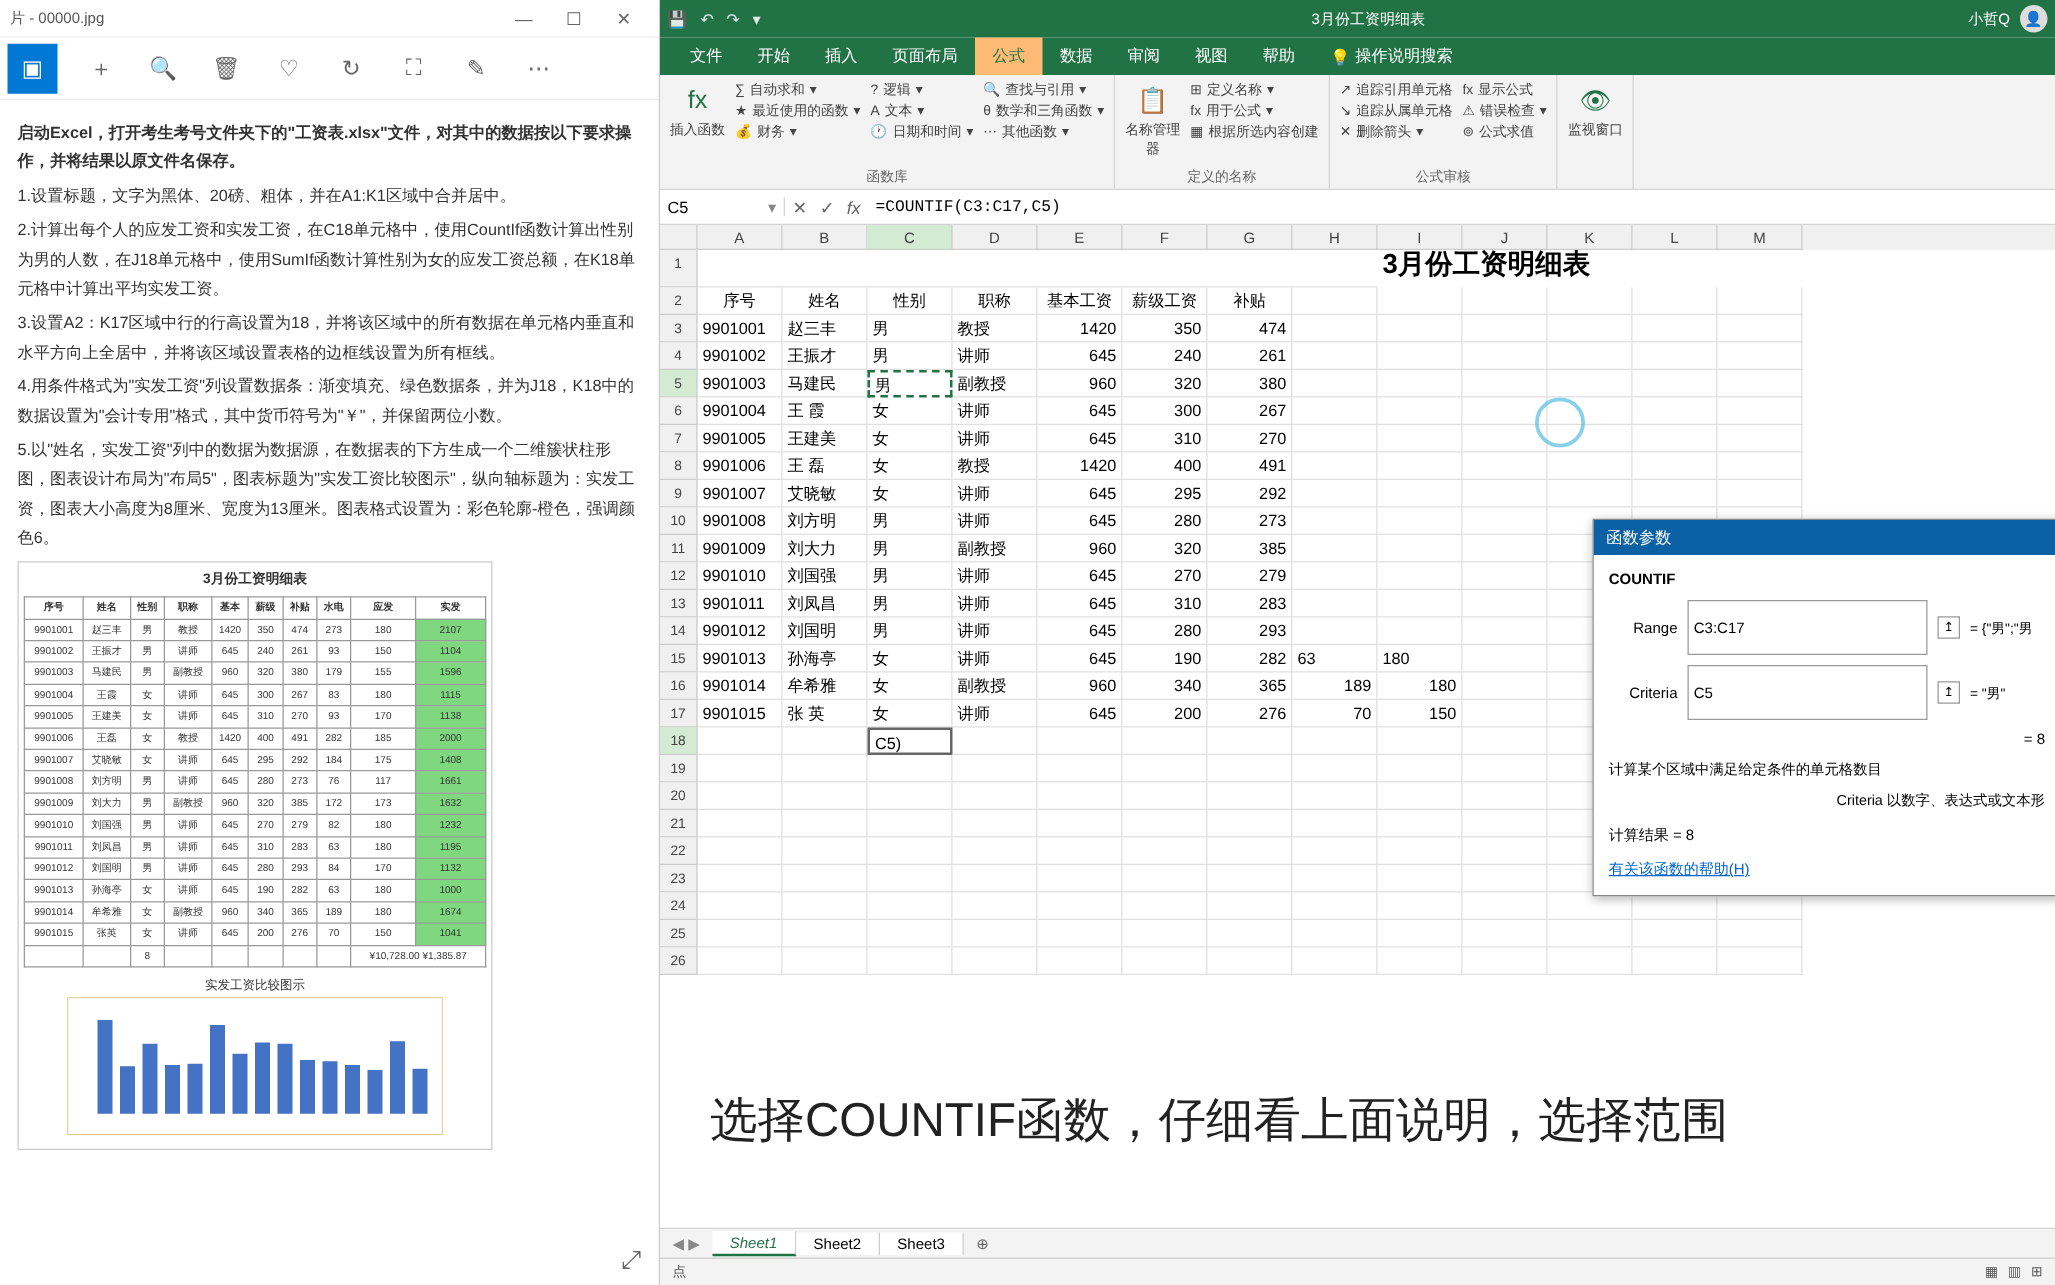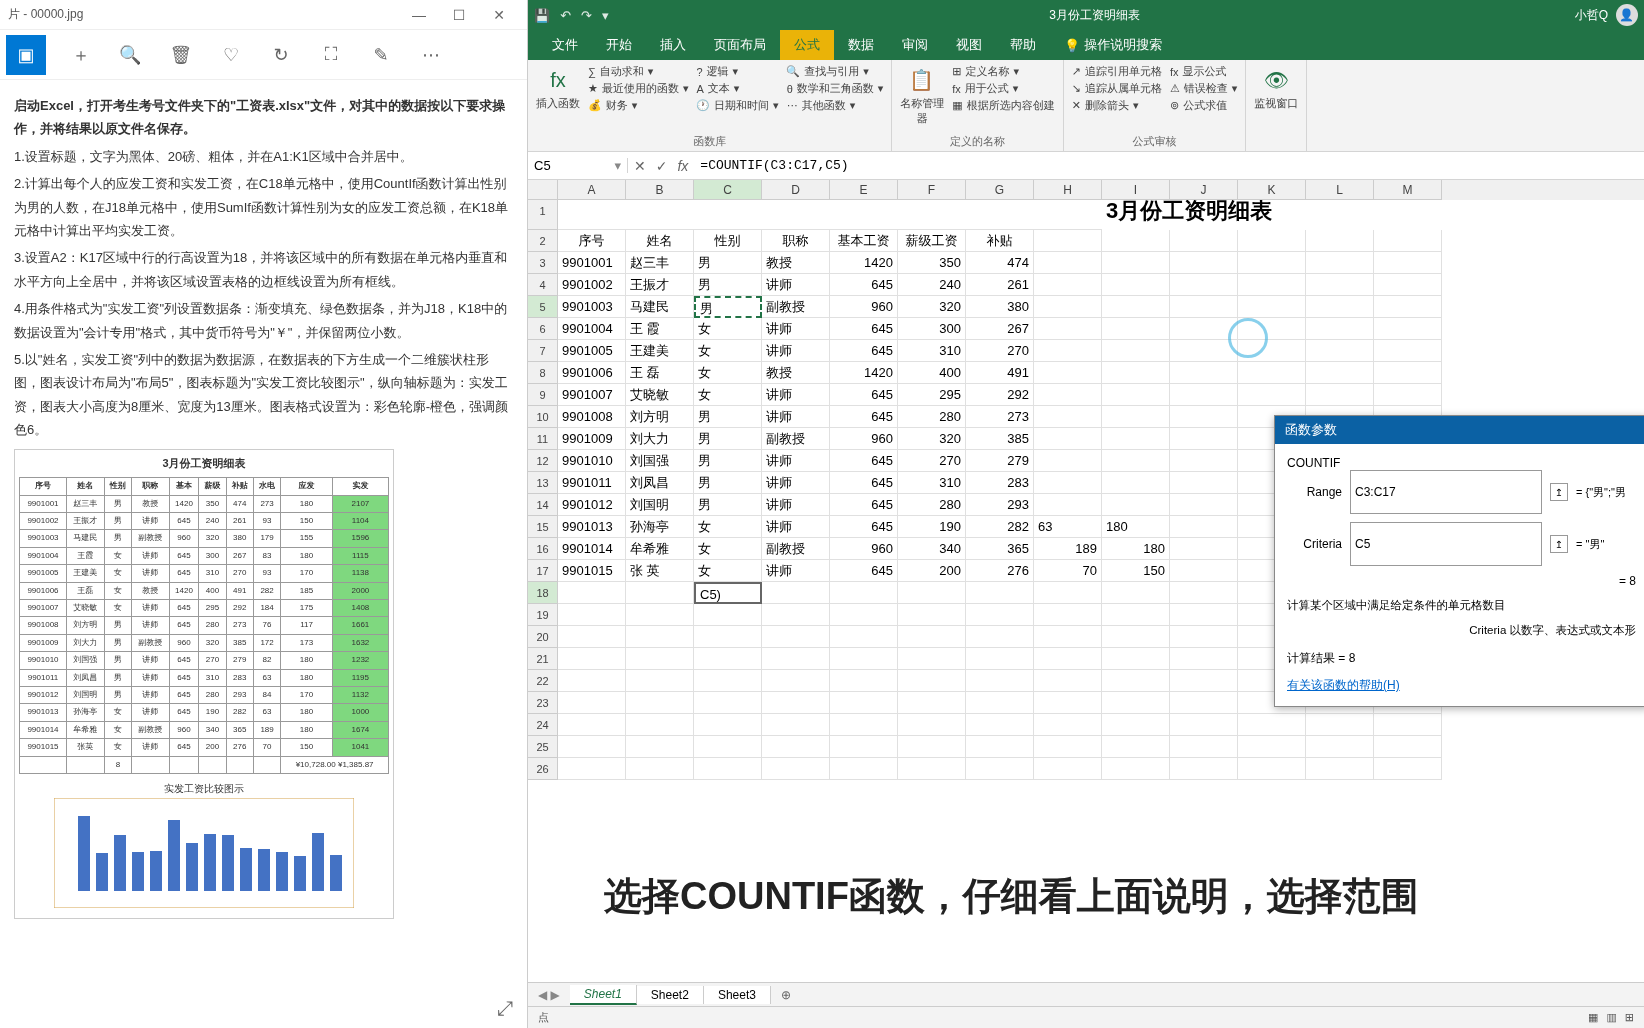--- a/index.html
+++ b/index.html
@@ -26,21 +26,21 @@
 
 .right-panel { flex: 1; height: 100%; display: flex; flex-direction: column; background: #fff; }
 .excel-titlebar { height: 30px; background: #217346; display: flex; align-items: center; color: #fff; font-size: 12px; }
 .excel-titlebar .qat { display: flex; padding: 0 6px; gap: 10px; }
 .excel-titlebar .qbtn { color: #fff; opacity: 0.85; font-size: 13px; }
 .excel-titlebar .center { flex: 1; text-align: center; }
 .excel-titlebar .right { display: flex; align-items: center; gap: 8px; padding-right: 6px; }
 .excel-titlebar .avatar { width: 22px; height: 22px; border-radius: 50%; background: #ddd; color: #555; display: flex; align-items: center; justify-content: center; font-size: 12px; }
 .ribbon-tabs { height: 30px; background: #217346; display: flex; align-items: center; padding: 0 10px; gap: 0; color: #fff; font-size: 13px; }
 .ribbon-tab { padding: 0 14px; height: 30px; display: flex; align-items: center; cursor: pointer; }
-.ribbon-tab.active { background: #eab308; color: #217346; }
+.ribbon-tab.active { background: #fdba74; color: #217346; }
 .ribbon-tab .bulb { margin-right: 4px; }
 .ribbon { height: 92px; background: #f3f3f3; border-bottom: 1px solid #d4d4d4; display: flex; font-size: 11px; color: #444; }
 .ribbon-group { border-right: 1px solid #d4d4d4; padding: 4px 8px 2px 8px; display: flex; flex-direction: column; justify-content: space-between; }
 .ribbon-group .label { text-align: center; font-size: 11px; color: #666; margin-top: 2px; }
 .rg-content { display: flex; gap: 8px; align-items: flex-start; flex: 1; }
 .rg-big { display: flex; flex-direction: column; align-items: center; width: 44px; font-size: 11px; text-align: center; }
 .rg-big .ico { width: 32px; height: 32px; display: flex; align-items: center; justify-content: center; font-size: 20px; color: #217346; }
 .rg-list { display: flex; flex-direction: column; gap: 2px; font-size: 11px; }
 .rg-list .item { display: flex; align-items: center; gap: 4px; white-space: nowrap; }
 
@@ -57,27 +57,27 @@
 .grid-row { display: flex; height: 22px; }
 .grid-row .rh { width: 30px; background: #f0f0f0; border-right: 1px solid #ccc; border-bottom: 1px solid #ccc; text-align: center; font-size: 11px; color: #444; line-height: 22px; }
 .grid-row .rh.active { background: #d3ead3; }
 .grid-row .cell { width: 68px; border-right: 1px solid #e0e0e0; border-bottom: 1px solid #e0e0e0; font-size: 13px; padding: 0 4px; line-height: 22px; overflow: hidden; white-space: nowrap; }
 .grid-row .cell.num { text-align: right; }
 .grid-row.header .cell { text-align: center; }
 .cell.active { border: 2px dashed #217346; }
 .cell.editing { border: 2px solid #666; }
 .cursor-mark { position: absolute; left: 700px; top: 138px; width: 40px; height: 40px; border: 3px solid #3ab0e0; border-radius: 50%; opacity: 0.6; pointer-events: none; }
 
-.overlay-text { position: absolute; bottom: 60px; left: 40px; font-size: 38px; font-weight: bold; color: #222; white-space: nowrap; margin-left: 36px; }
+.overlay-text { position: absolute; bottom: 60px; left: 40px; font-size: 38px; font-weight: normal; color: #222; white-space: nowrap; }
 
 
 .func-dialog { position: absolute; top: 235px; right: -5px; width: 375px; background: #fff; border: 1px solid #888; box-shadow: 0 2px 8px rgba(0,0,0,0.3); font-size: 12px; }
 .func-dialog .hdr { background: #0b61a4; color: #fff; padding: 5px 10px; font-size: 13px; }
 .func-dialog .body { padding: 12px; }
-.func-dialog .fname { font-weight: normal; }
+.func-dialog .fname { font-weight: bold; margin-bottom: 10px; }
 .func-dialog .argrow { display: flex; align-items: center; gap: 8px; margin-bottom: 8px; }
 .func-dialog .argrow .alabel { width: 55px; text-align: right; }
 .func-dialog .argrow input { flex: 1; border: 1px solid #999; padding: 14px 4px; font-size: 12px; }
 .func-dialog .argrow .picker { width: 18px; height: 18px; border: 1px solid #999; display: flex; align-items: center; justify-content: center; font-size: 10px; }
 .func-dialog .argrow .preview { width: 60px; font-size: 11px; white-space: nowrap; }
 .func-dialog .desc { margin: 10px 0; font-size: 11.5px; }
 .func-dialog .desc2 { text-align: right; font-size: 11.5px; margin-bottom: 12px; }
 .func-dialog .result { font-size: 12px; margin: 10px 0; }
 .func-dialog .link { color: #0066cc; text-decoration: underline; font-size: 12px; }
 .func-dialog .result-num { text-align: right; margin-bottom: 10px; }

